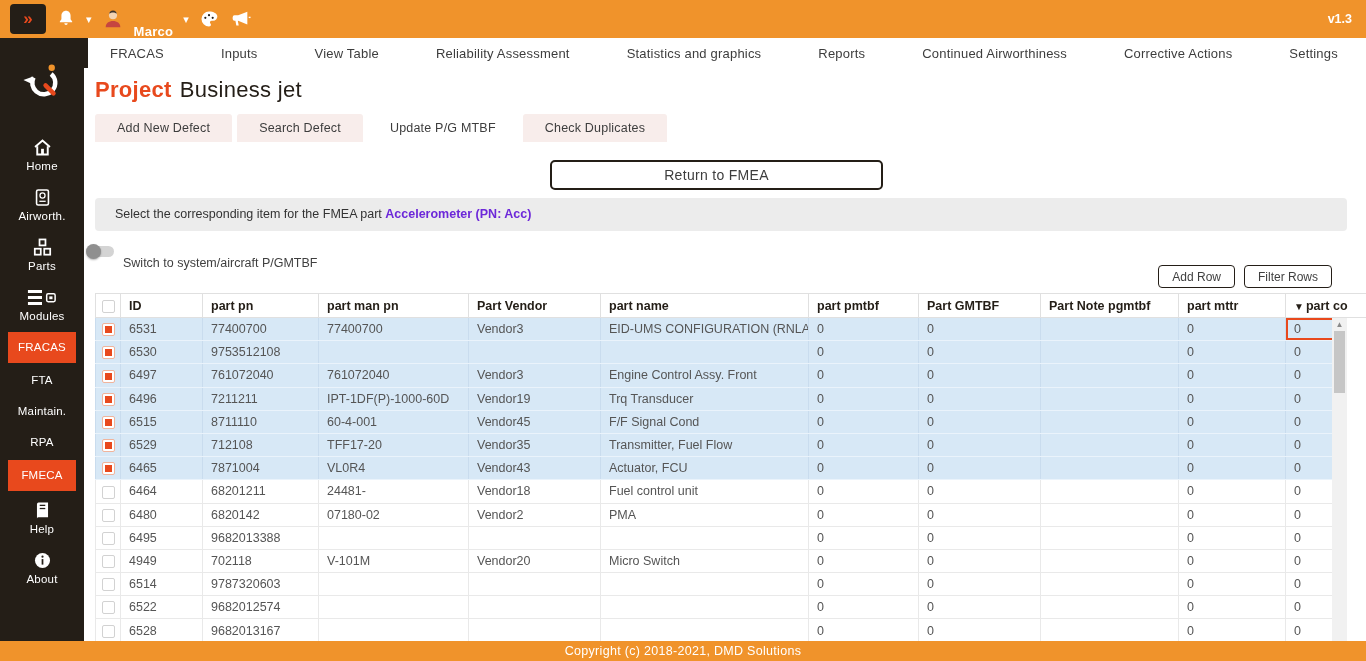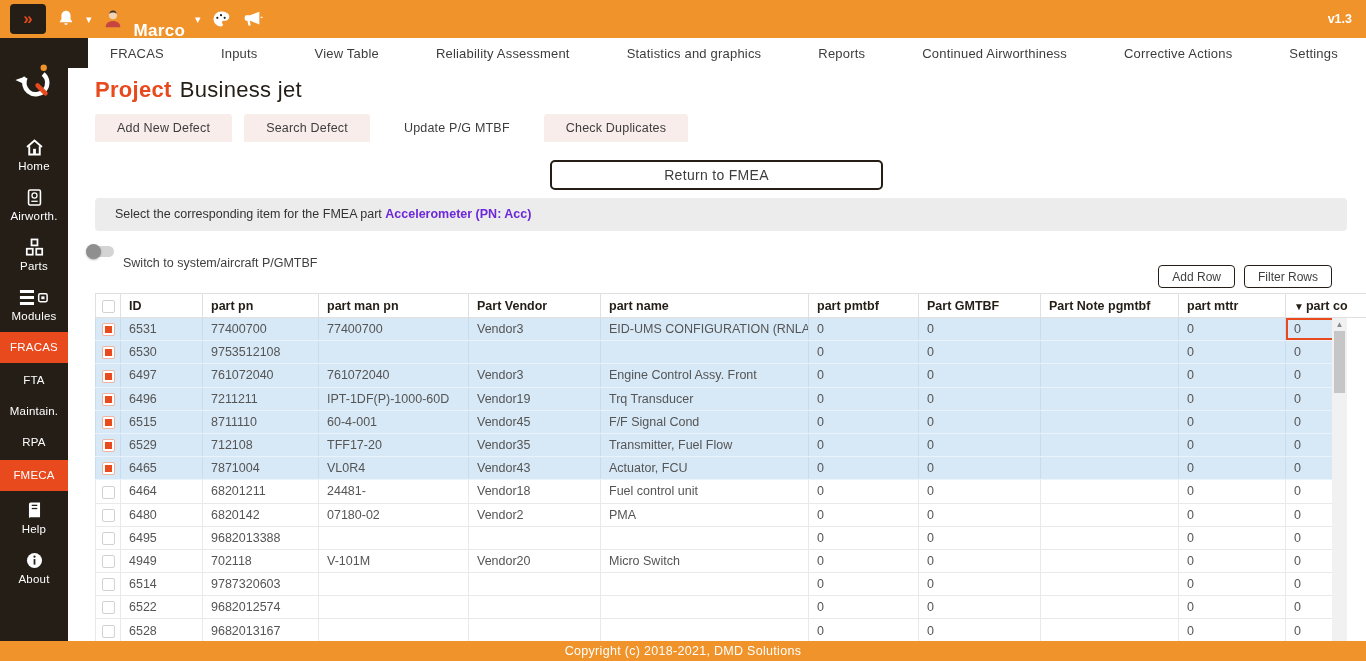--- a/index.html
+++ b/index.html
@@ -12,25 +12,25 @@
     color:#3d3d3d;
   }
 
   
   .topbar{ position:absolute; left:0; top:0; width:1366px; height:38px; background:#F0932B; z-index:10;}
   .topbar-left{ position:absolute; left:10px; top:0; height:38px; display:flex; align-items:center; gap:10px;}
   .collapse-btn{ width:36px; height:30px; background:#241E17; border-radius:4px; color:#E8491D;
     font-weight:bold; font-size:17px; display:flex; align-items:center; justify-content:center; cursor:pointer;}
   .tb-ic{ display:flex; align-items:center; justify-content:center; }
   .tb-caret{ color:#fff; font-size:11px; }
-  .tb-user{ color:#fff; font-size:17px; font-weight:600; letter-spacing:.3px;margin-top:24px;}
+  .tb-user{ color:#fff; font-size:13px; font-weight:600; letter-spacing:.3px;margin-top:24px;}
   .tb-version{ position:absolute; right:14px; top:0; line-height:38px; color:#fff; font-size:12.5px; font-weight:600;}
 
   
-  .sidebar{ position:absolute; left:0; top:38px; width:68px; height:603px; background:#241E17; z-index:9;
+  .sidebar{ position:absolute; left:0; top:38px; width:84px; height:603px; background:#241E17; z-index:9;
     display:flex; flex-direction:column; align-items:center;}
   .logo{ margin-top:20px; margin-bottom:22px; }
   .side-item{ width:68px; display:flex; flex-direction:column; align-items:center; gap:3px;
     padding:7px 0 8px 0; cursor:pointer;}
   .side-label{ color:#fff; font-size:11.5px; letter-spacing:.2px; text-align:center;}
   .side-item.active{ background:#E8491D; padding:6px 0; margin:2px 0;}
   .side-icon{ height:20px; display:flex; align-items:center; justify-content:center;}
   .side-item.noicon{ padding:9px 0 10px 0;}
 
   
@@ -41,21 +41,21 @@
   .nav-tab{ font-size:13px; color:#3d3d3d; cursor:pointer; white-space:nowrap; letter-spacing:.2px;}
   .nav-tab.active{ background:#241E17; color:#fff; height:30px; display:flex; align-items:center;
     padding:0 34px; border-radius:6px; }
 
   
   .page-title{ position:absolute; left:95px; top:77px; font-size:22px; letter-spacing:.3px;}
   .page-title .pt-label{ color:#E8491D; font-weight:700; margin-right:8px;}
   .page-title .pt-value{ color:#241E17; font-weight:500;}
 
   
-  .subtabs{ position:absolute; left:95px; top:114px; display:flex; gap:12px;}
+  .subtabs{ position:absolute; left:95px; top:114px; display:flex; gap:5px;}
   .subtab{ height:28px; line-height:28px; padding:0 22px; background:#F8EDEB; color:#3d3d3d;
     font-size:12.5px; cursor:pointer; border-radius:3px 3px 0 0; letter-spacing:.2px;}
   .subtab.active{ background:#fff;}
 
   
   .return-btn{ position:absolute; left:550px; top:160px; width:333px; height:30px; background:#fff;
     border:2px solid #241E17; border-radius:5px; font-size:14px; color:#3d3d3d;
     display:flex; align-items:center; justify-content:center; cursor:pointer; letter-spacing:.3px;
     font-family:"Liberation Sans", sans-serif;}
 

